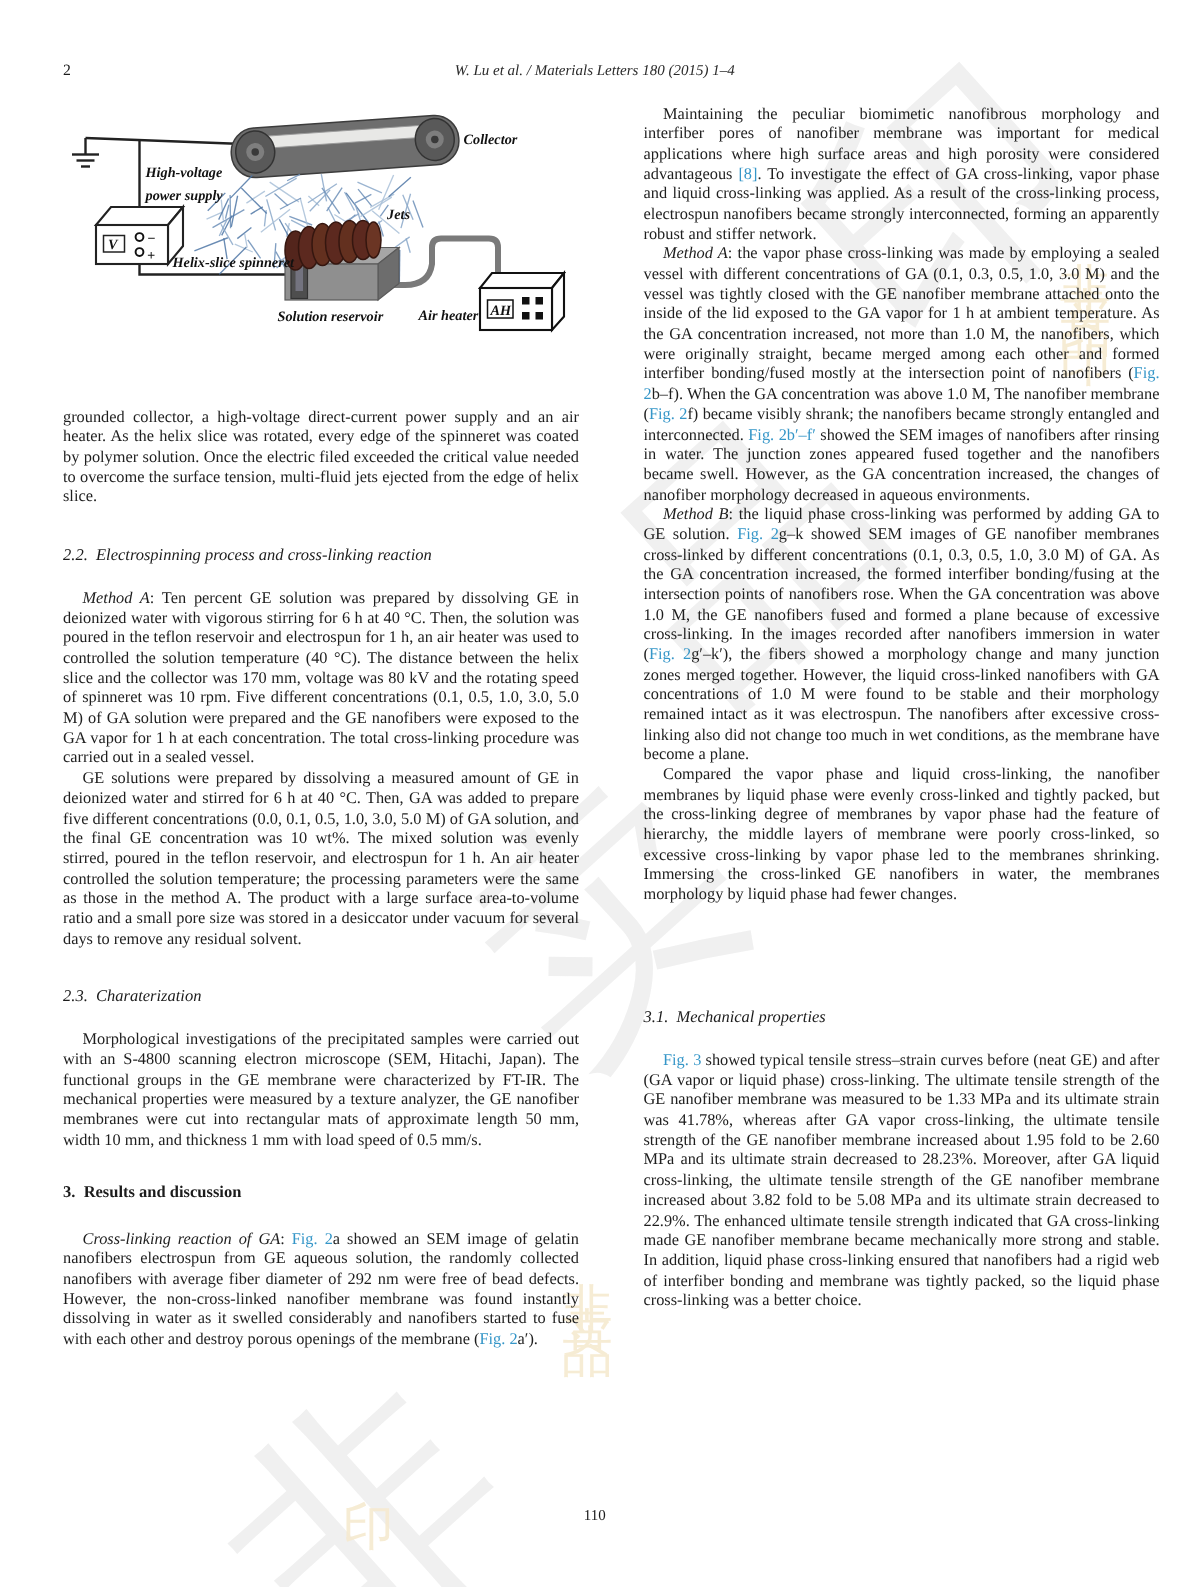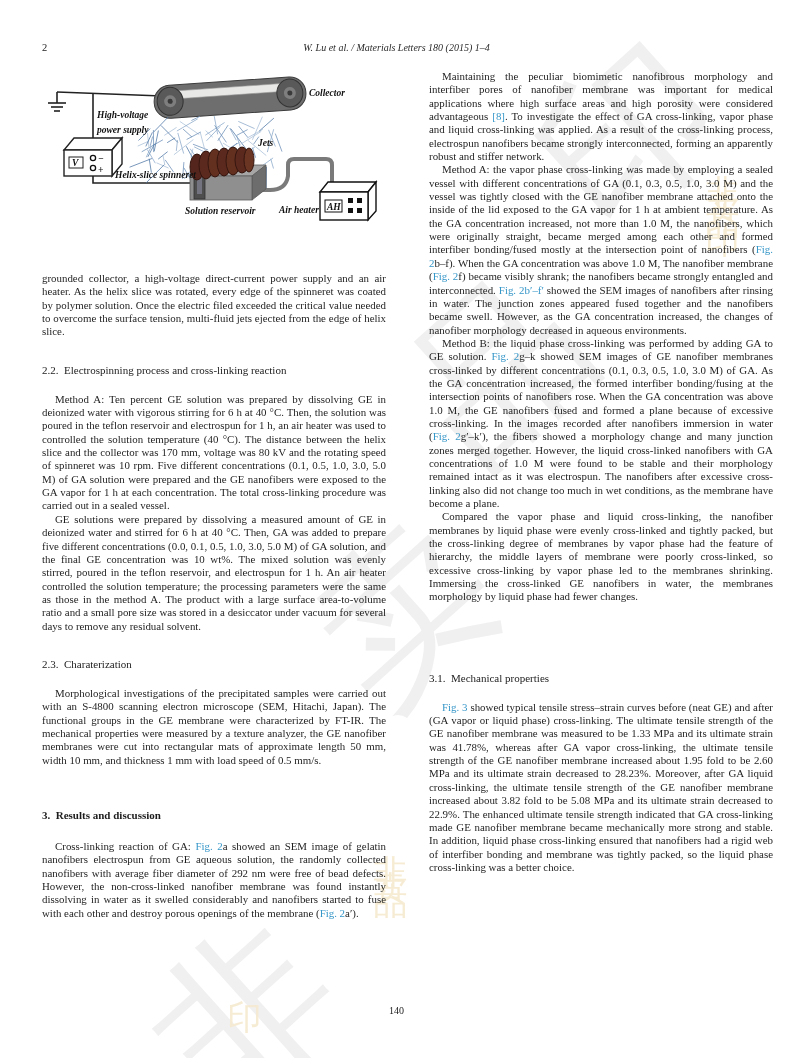--- a/index.html
+++ b/index.html
@@ -15,24 +15,24 @@
   .page-num { position: absolute; left: 0; top: 0; font-size: 10.5px; }
   .running-head { position: absolute; left: 0; right: 0; top: 0; text-align: center; font-style: italic; font-size: 10px; color: #2a2a2a; }
   .footer-page-num { position: absolute; left: 0; right: 0; top: 1005px; text-align: center; font-size: 10px; }
 
   .col { position: absolute; width: 344px; }
   #left-col  { left: 42px;  top: 272px; }
   #right-col { left: 429px; top: 70px; }
 
   .para { font-size: 10.9px; line-height: 13.35px; text-align: justify; color: #1e1e1e; }
   .para.indent { text-indent: 13px; }
-  .it { }
+  .it { font-style: italic; }
   .link { cursor: pointer; }
-  .sec-head { font-size: 11px; margin-top: 25px; margin-bottom: 17px; }
-  .sec-head-bold { font-weight: bold; font-size: 11px; margin-top: 42px; margin-bottom: 19px; }
+  .sec-head { font-style: italic; font-size: 11px; margin-top: 25px; margin-bottom: 17px; }
+  .sec-head-bold { font-weight: bold; font-size: 11px; margin-top: 22px; margin-bottom: 19px; }
   .gap-large { margin-top: 68px; }
 
   .figure-block { position: absolute; left: 42px; top: 70px; width: 344px; font-style: italic; }
   .fig-caption { margin-top: 7px; text-align: center; font-size: 9.8px; color: #1e1e1e; }
   .fig-caption .cap-label { font-weight: bold; }
 
   .fig-label { font-family: "Liberation Serif", serif; font-weight: bold; font-size: 9.5px; fill: #111; }
 
   .watermark { position: absolute; inset: 0; pointer-events: none; z-index: 0; }
   .wm-big { position: absolute; font-size: 170px; color: #ebebeb; font-family: "DejaVu Sans", sans-serif; transform: rotate(-42deg); opacity: .75; }
@@ -240,14 +240,14 @@
     </div>
   <div class="col" id="right-col">
       <div class="para indent"><span>Maintaining the peculiar biomimetic nanofibrous morphology and interfiber pores of nanofiber membrane was important for medical applications where high surface areas and high porosity were considered advantageous </span><span class="link" style="color: rgb(53, 150, 200);">[8]</span><span>. To investigate the effect of GA cross-linking, vapor phase and liquid cross-linking was applied. As a result of the cross-linking process, electrospun nanofibers became strongly interconnected, forming an apparently robust and stiffer network.</span></div>
       <div class="para indent"><span class="it">Method A</span><span>: the vapor phase cross-linking was made by employing a sealed vessel with different concentrations of GA (0.1, 0.3, 0.5, 1.0, 3.0 M) and the vessel was tightly closed with the GE nanofiber membrane attached onto the inside of the lid exposed to the GA vapor for 1 h at ambient temperature. As the GA concentration increased, not more than 1.0 M, the nanofibers, which were originally straight, became merged among each other and formed interfiber bonding/fused mostly at the intersection point of nanofibers (</span><span class="link" style="color: rgb(53, 150, 200);">Fig. 2</span><span>b–f). When the GA concentration was above 1.0 M, The nanofiber membrane (</span><span class="link" style="color: rgb(53, 150, 200);">Fig. 2</span><span>f) became visibly shrank; the nanofibers became strongly entangled and interconnected. </span><span class="link" style="color: rgb(53, 150, 200);">Fig. 2</span><span class="link" style="color: rgb(53, 150, 200);">b′–f′</span><span> showed the SEM images of nanofibers after rinsing in water. The junction zones appeared fused together and the nanofibers became swell. However, as the GA concentration increased, the changes of nanofiber morphology decreased in aqueous environments.</span></div>
       <div class="para indent"><span class="it">Method B</span><span>: the liquid phase cross-linking was performed by adding GA to GE solution. </span><span class="link" style="color: rgb(53, 150, 200);">Fig. 2</span><span>g–k showed SEM images of GE nanofiber membranes cross-linked by different concentrations (0.1, 0.3, 0.5, 1.0, 3.0 M) of GA. As the GA concentration increased, the formed interfiber bonding/fusing at the intersection points of nanofibers rose. When the GA concentration was above 1.0 M, the GE nanofibers fused and formed a plane because of excessive cross-linking. In the images recorded after nanofibers immersion in water (</span><span class="link" style="color: rgb(53, 150, 200);">Fig. 2</span><span>g′–k′), the fibers showed a morphology change and many junction zones merged together. However, the liquid cross-linked nanofibers with GA concentrations of 1.0 M were found to be stable and their morphology remained intact as it was electrospun. The nanofibers after excessive cross-linking also did not change too much in wet conditions, as the membrane have become a plane.</span></div>
       <div class="para indent"><span>Compared the vapor phase and liquid cross-linking, the nanofiber membranes by liquid phase were evenly cross-linked and tightly packed, but the cross-linking degree of membranes by vapor phase had the feature of hierarchy, the middle layers of membrane were poorly cross-linked, so excessive cross-linking by vapor phase led to the membranes shrinking. Immersing the cross-linked GE nanofibers in water, the membranes morphology by liquid phase had fewer changes.</span></div>
       <div class="sec-head gap-large">3.1.&nbsp; Mechanical properties</div>
       <div class="para indent"><span class="link" style="color: rgb(53, 150, 200);">Fig. 3</span><span> showed typical tensile stress–strain curves before (neat GE) and after (GA vapor or liquid phase) cross-linking. The ultimate tensile strength of the GE nanofiber membrane was measured to be 1.33 MPa and its ultimate strain was 41.78%, whereas after GA vapor cross-linking, the ultimate tensile strength of the GE nanofiber membrane increased about 1.95 fold to be 2.60 MPa and its ultimate strain decreased to 28.23%. Moreover, after GA liquid cross-linking, the ultimate tensile strength of the GE nanofiber membrane increased about 3.82 fold to be 5.08 MPa and its ultimate strain decreased to 22.9%. The enhanced ultimate tensile strength indicated that GA cross-linking made GE nanofiber membrane became mechanically more strong and stable. In addition, liquid phase cross-linking ensured that nanofibers had a rigid web of interfiber bonding and membrane was tightly packed, so the liquid phase cross-linking was a better choice.</span></div>
     </div>
 
-  <div class="footer-page-num">140</div>
+  <div class="footer-page-num">110</div>
 </div>
 
 </body></html>

